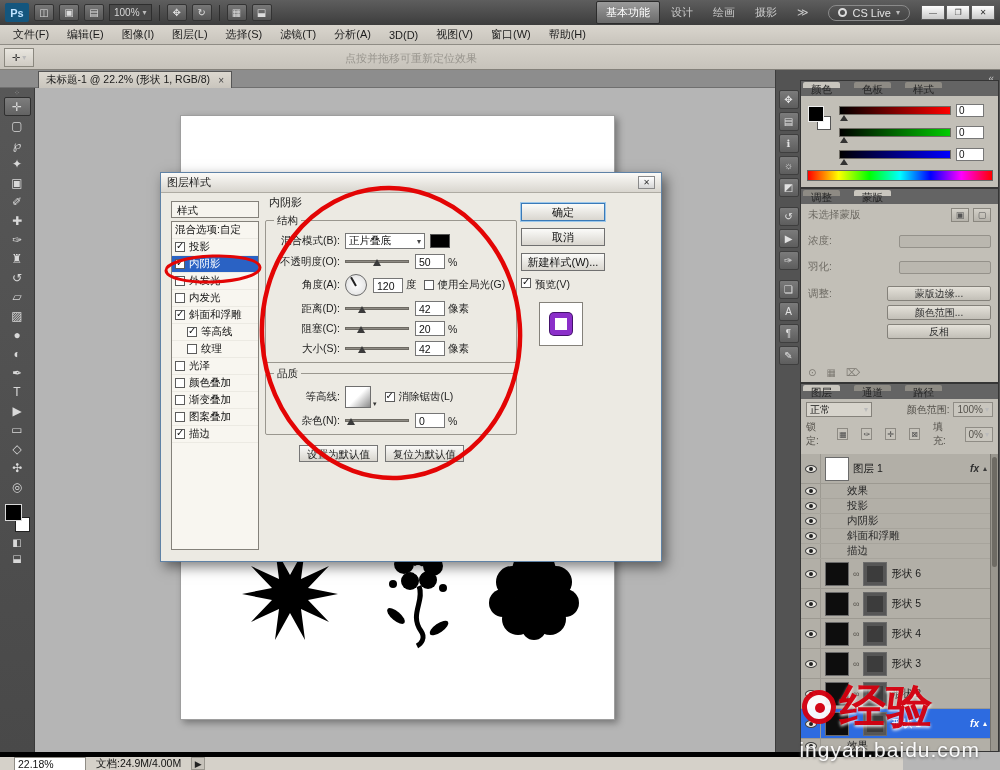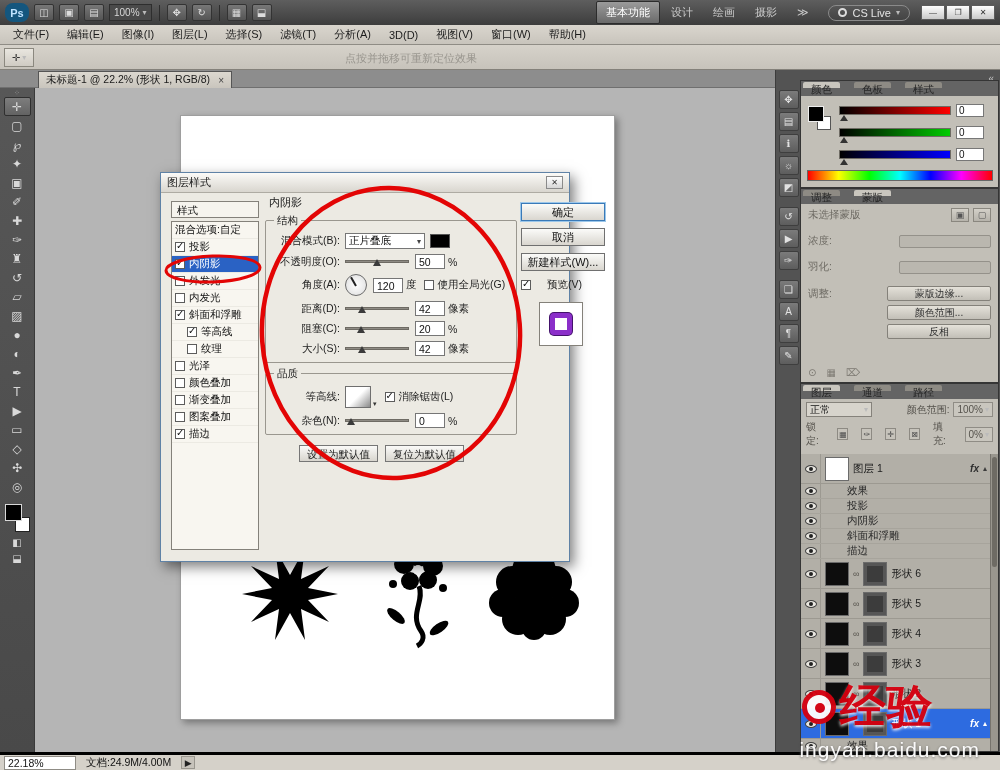--- a/index.html
+++ b/index.html
@@ -3,21 +3,21 @@
 <meta charset="utf-8">
 <style>
   * { margin:0; padding:0; box-sizing:border-box; }
   body { background:#888; font-family:"Liberation Sans","DejaVu Sans",sans-serif; }
   .app { position:relative; width:1000px; height:770px; background:#b7b7b7; overflow:hidden; font-size:11px; color:#111; }
 
   
   .titlebar { position:absolute; left:0; top:0; width:1000px; height:25px;
     background:linear-gradient(#5e5e5e,#3d3d3d); display:flex; align-items:center; gap:5px; padding:0 5px; color:#d8d8d8; }
   .ps-logo { width:24px; height:19px; background:#14567e; color:#bfe3ff; font-weight:bold; font-size:11px;
-    display:flex; align-items:center; justify-content:center; border-radius:8px; border:1px solid #0a3click;#0a3652; }
+    display:flex; align-items:center; justify-content:center; border-radius:2px; border:1px solid #0a3click;#0a3652; }
   .tb-ico { width:20px; height:17px; background:linear-gradient(#777,#555); border:1px solid #333; border-radius:2px;
     display:flex; align-items:center; justify-content:center; font-size:10px; color:#ddd; }
   .tb-zoom { height:17px; background:#4a4a4a; border:1px solid #2e2e2e; padding:0 4px; display:flex; align-items:center; gap:3px; font-size:10px; }
   .arr { font-size:8px; color:#bbb; }
   .tb-sep { width:1px; height:16px; background:#2c2c2c; margin:0 2px; }
   .ws-group { margin-left:auto; display:flex; align-items:center; gap:2px; }
   .ws { padding:3px 9px; color:#c9c9c9; font-size:11px; }
   .ws.active { background:linear-gradient(#9b9b9b,#6a6a6a); border:1px solid #2c2c2c; border-radius:2px; color:#fff; }
   .cs-live { display:flex; align-items:center; gap:5px; border:1px solid #8a8a8a; border-radius:9px; padding:1px 9px; margin:0 6px; color:#e3e3e3; }
   .cs-dot { width:9px; height:9px; border:2px solid #ddd; border-radius:50%; display:inline-block; }
@@ -122,27 +122,27 @@
   .thumb.mask { background:#3c3c3c; box-shadow:inset 0 0 0 3px #565656; }
   .chain { color:#55524c; font-size:9px; flex:none; }
   .lname { font-size:10.5px; color:#1d1d1d; white-space:nowrap; overflow:hidden; }
   .srow .lname { margin-left:22px; color:#2a2a2a; }
   .fxb { margin-left:auto; font-style:italic; font-weight:bold; font-size:10px; color:#2f2f2f; }
   .expander { font-size:8px; color:#3c3c3c; }
   .lrow.sel { background:var(--layer_selection_blue,#2d6be0); }
   .lrow.sel .lname, .lrow.sel .fxb, .lrow.sel .expander { color:#fff; }
 
   
-  .statusbar { position:absolute; left:0; top:752px; width:1000px; height:18px; background:#d5d1c9;
-    border-top:3px solid #000000; display:flex; align-items:center; gap:10px; padding:0 4px; font-size:10.5px; }
+  .statusbar { position:absolute; left:0; top:752px; width:903px; height:18px; background:#d5d1c9;
+    border-top:5px solid #000000; display:flex; align-items:center; gap:10px; padding:0 14px; font-size:10.5px; }
   .zoomfield { width:72px; height:14px; background:#fff; border:1px solid #8f8c85; padding:0 3px; line-height:13px; }
   .sb-play { font-size:9px; color:#222; border:1px solid #9a978f; background:#c7c3bb; width:14px; height:13px; text-align:center; line-height:12px; }
 
   
-  .dialog { position:absolute; left:160px; top:172px; width:410px; height:390px; background:#eceae3;
+  .dialog { position:absolute; left:160px; top:172px; width:502px; height:390px; background:#eceae3;
     border:1px solid #5f82a6; box-shadow:4px 5px 12px rgba(0,0,0,0.5); z-index:20; }
   .dlg-title { height:20px; background:linear-gradient(#fbfaf7,#d9d6cf); border-bottom:1px solid #aeaba3;
     display:flex; align-items:center; padding:0 6px; font-size:11px; color:#1a1a1a; }
   .dlg-close { margin-left:auto; width:17px; height:13px; border:1px solid #8a8a8a; background:linear-gradient(#fff,#d6d6d6);
     display:flex; align-items:center; justify-content:center; font-size:8px; color:#333; }
   .dlg-styles-header { position:absolute; left:10px; top:28px; width:88px; height:17px; border:1px solid #84817a;
     background:#f6f4ee; font-size:10.5px; padding:2px 5px; }
   .dlg-list { position:absolute; left:10px; top:48px; width:88px; height:329px; border:1px solid #84817a; background:#f8f6f0; overflow:hidden; }
   .slrow { height:17px; display:flex; align-items:center; gap:4px; padding:0 3px; font-size:10.5px; border-bottom:1px solid #eceae3; }
   .slrow.indent { padding-left:15px; }
@@ -168,21 +168,21 @@
   .needle { position:absolute; left:50%; top:50%; width:10px; height:2px; background:#222; transform-origin:0 50%; transform:rotate(-120deg); }
   .cblab { font-size:10.5px; margin-left:4px; color:#1d1d1d; }
   .contour-sw { width:26px; height:22px; background:linear-gradient(135deg,#ffffff 48%,#8a8a8a 100%); border:1px solid #6f6f6f; margin-right:2px; }
   .mini-arr { font-size:7px; color:#333; align-self:flex-end; margin-right:8px; }
   .footer-btns { display:flex; gap:7px; margin:10px 0 0 34px; }
   .dbtn { height:17px; border:1px solid #767676; background:linear-gradient(#fafaf8,#d8d5ce); font-size:10.5px; padding:0 7px; line-height:16px; color:#1a1a1a; }
   .dlg-right { position:absolute; left:360px; top:30px; width:88px; }
   .bigbtn { width:84px; height:18px; border:1px solid #70707 zero0; border:1px solid #707070; background:linear-gradient(#fbfbf9,#d9d6cf);
     text-align:center; line-height:17px; font-size:11px; color:#111; margin-bottom:7px; }
   .bigbtn.default { border:1px solid #3a7ab8; box-shadow:0 0 0 1px #9cc7ea; }
-  .prevrow { display:flex; align-items:center; gap:12px; margin:3px 0 10px; }
+  .prevrow { display:flex; gap:0; margin:3px 0 10px; }
   .style-preview { width:44px; height:44px; background:#fff; border:1px solid #84817a; margin-left:18px;
     display:flex; align-items:center; justify-content:center; }
   .style-preview i { display:block; width:22px; height:22px; border:5px solid var(--preview_purple,#8b2fc9); border-radius:4px; background:#fff; box-shadow:0 0 0 1px #43126b; }
 
   
   .annotation { position:absolute; left:0; top:0; z-index:30; pointer-events:none; }
   .watermark { position:absolute; right:20px; bottom:8px; z-index:40; pointer-events:none; opacity:0.95; }
   .wm1 { display:flex; align-items:center; font-size:46px; font-weight:bold; color:#fff;
     text-shadow:0 2px 5px rgba(70,70,70,0.8); letter-spacing:1px; }
   .wm-logo { width:34px; height:34px; border-radius:50%; border:5px solid var(--baidu_red,#d6000f); background:#fff; margin:0 3px; position:relative; }

